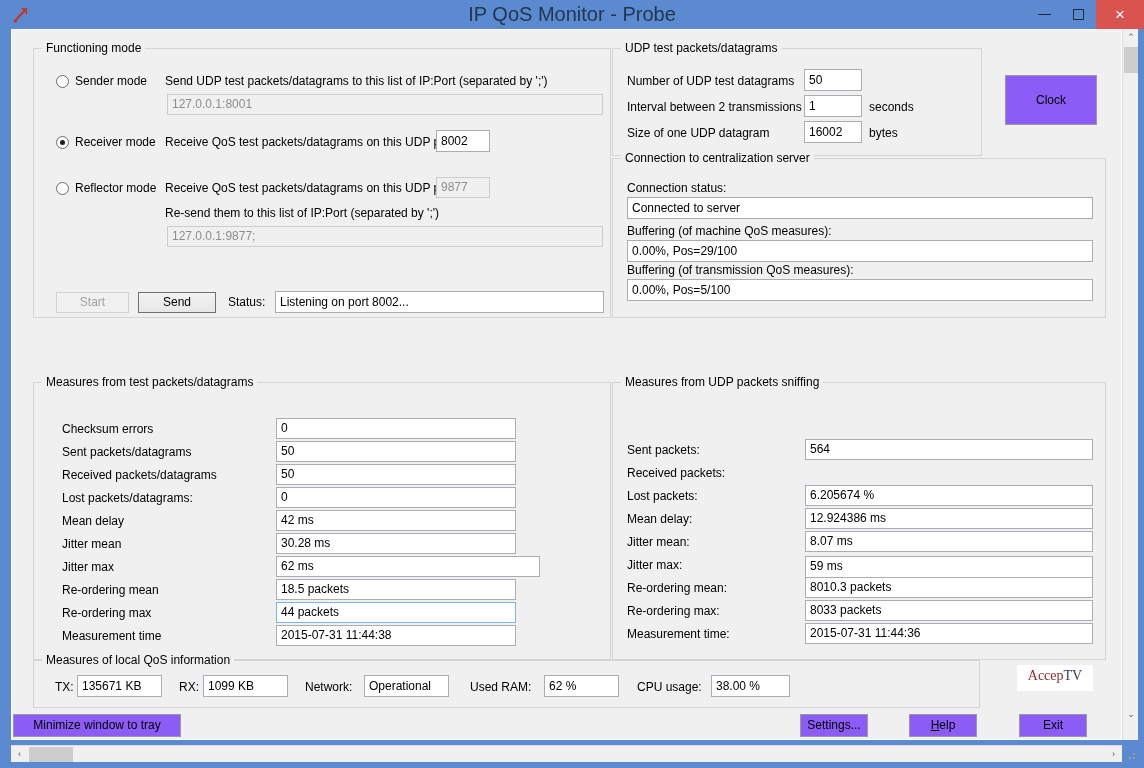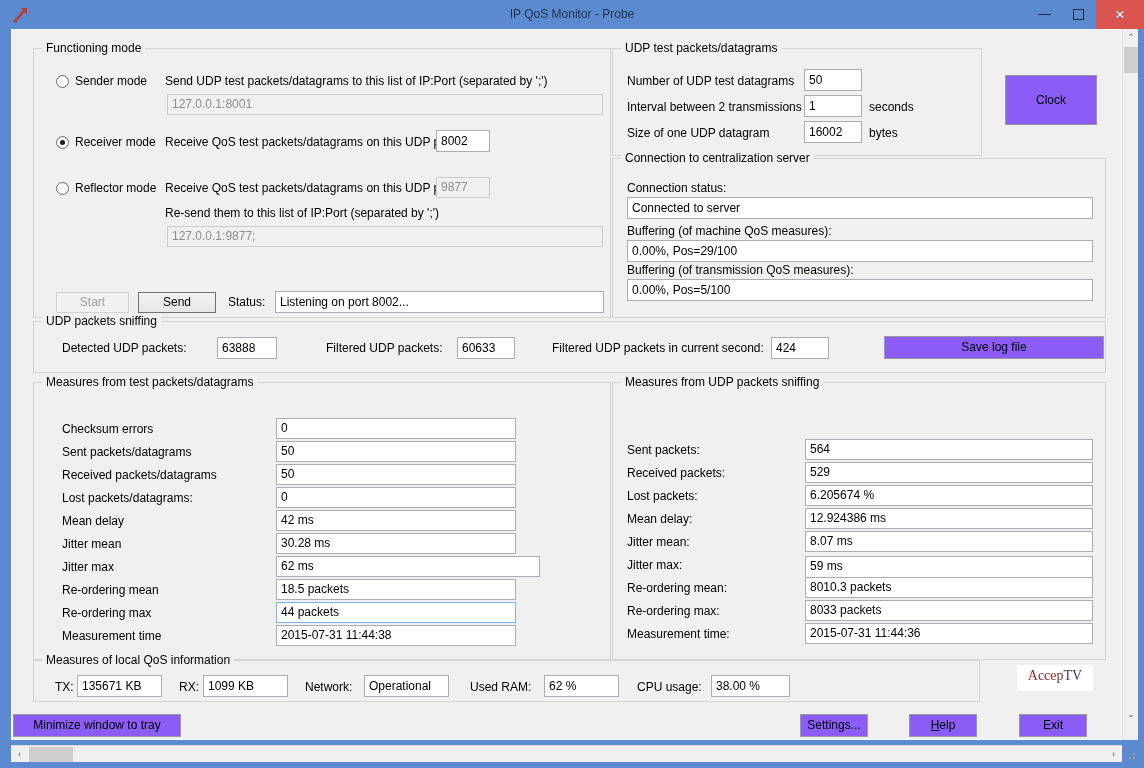--- a/index.html
+++ b/index.html
@@ -27,21 +27,21 @@
   }
   #app-icon {
     position: absolute; left: 11px; top: 5px;
     width: 20px; height: 20px;
   }
   #title-text {
     position: absolute; left: 0; top: 0;
     width: 1144px; height: 29px;
     line-height: 29px;
     text-align: center;
-    font-size: 12px;
+    font-size: 20px;
     color: #21374f;
     font-family: "Liberation Sans", sans-serif;
   }
   .winbtn {
     position: absolute; top: 0; height: 29px;
     cursor: default;
     color: #1d2b3a;
     font-size: 14px;
     line-height: 29px;
     text-align: center;
@@ -289,34 +289,20 @@
       <span class="lbl" style="left:14px; top:22px;">Connection status:</span>
       <div class="field" style="left:14px; top:38px; width:466px; height:22px; line-height:20px;">Connected to server</div>
 
       <span class="lbl" style="left:14px; top:65px;">Buffering (of machine QoS measures):</span>
       <div class="field" style="left:14px; top:81px; width:466px; height:22px; line-height:20px;">0.00%, Pos=29/100</div>
 
       <span class="lbl" style="left:14px; top:104px;">Buffering (of transmission QoS measures):</span>
       <div class="field" style="left:14px; top:120px; width:466px; height:22px; line-height:20px;">0.00%, Pos=5/100</div>
     </div>
 
-    <div class="group" style="left:21px; top:291px; width:1073px; height:52px;">
-      <span class="g-title">UDP packets sniffing</span>
-
-      <span class="lbl" style="left:28px; top:19px;">Detected UDP packets:</span>
-      <div class="field" style="left:183px; top:15px; width:60px; height:22px; line-height:20px;">63888</div>
-
-      <span class="lbl" style="left:292px; top:19px;">Filtered UDP packets:</span>
-      <div class="field" style="left:423px; top:15px; width:58px; height:22px; line-height:20px;">60633</div>
-
-      <span class="lbl" style="left:518px; top:19px;">Filtered UDP packets in current second:</span>
-      <div class="field" style="left:737px; top:15px; width:58px; height:22px; line-height:20px;">424</div>
-
-      <div class="btn flat" style="position:absolute; left:850px; top:14px; width:220px; height:23px; line-height:21px;">Save log file</div>
-    </div>
 
     <div class="group" style="left:21px; top:352px; width:578px; height:278px;">
       <span class="g-title">Measures from test packets/datagrams</span>
 
       <span class="lbl" style="left:28px; top:39px;">Checksum errors</span>
       <div class="field" style="left:242px; top:35px; width:240px; height:21px; line-height:19px;">0</div>
 
       <span class="lbl" style="left:28px; top:62px;">Sent packets/datagrams</span>
       <div class="field" style="left:242px; top:58px; width:240px; height:21px; line-height:19px;">50</div>
 
@@ -345,21 +331,20 @@
       <div class="field" style="left:242px; top:242px; width:240px; height:21px; line-height:19px;">2015-07-31 11:44:38</div>
     </div>
 
     <div class="group" style="left:600px; top:352px; width:494px; height:278px;">
       <span class="g-title">Measures from UDP packets sniffing</span>
 
       <span class="lbl" style="left:14px; top:60px;">Sent packets:</span>
       <div class="field" style="left:192px; top:56px; width:288px; height:21px; line-height:19px;">564</div>
 
       <span class="lbl" style="left:14px; top:83px;">Received packets:</span>
-      <div class="field" style="left:192px; top:79px; width:288px; height:21px; line-height:19px;">529</div>
 
       <span class="lbl" style="left:14px; top:106px;">Lost packets:</span>
       <div class="field" style="left:192px; top:102px; width:288px; height:21px; line-height:19px;">6.205674 %</div>
 
       <span class="lbl" style="left:14px; top:129px;">Mean delay:</span>
       <div class="field" style="left:192px; top:125px; width:288px; height:21px; line-height:19px;">12.924386 ms</div>
 
       <span class="lbl" style="left:14px; top:152px;">Jitter mean:</span>
       <div class="field" style="left:192px; top:148px; width:288px; height:21px; line-height:19px;">8.07 ms</div>
 
@@ -369,21 +354,21 @@
       <span class="lbl" style="left:14px; top:198px;">Re-ordering mean:</span>
       <div class="field" style="left:192px; top:194px; width:288px; height:21px; line-height:19px;">8010.3 packets</div>
 
       <span class="lbl" style="left:14px; top:221px;">Re-ordering max:</span>
       <div class="field" style="left:192px; top:217px; width:288px; height:21px; line-height:19px;">8033 packets</div>
 
       <span class="lbl" style="left:14px; top:244px;">Measurement time:</span>
       <div class="field" style="left:192px; top:240px; width:288px; height:21px; line-height:19px;">2015-07-31 11:44:36</div>
     </div>
 
-    <div class="group" style="left:21px; top:630px; width:947px; height:42px;">
+    <div class="group" style="left:21px; top:630px; width:947px; height:48px;">
       <span class="g-title">Measures of local QoS information</span>
 
       <span class="lbl" style="left:21px; top:19px;">TX:</span>
       <div class="field" style="left:43px; top:14px; width:85px; height:22px; line-height:20px;">135671 KB</div>
 
       <span class="lbl" style="left:145px; top:19px;">RX:</span>
       <div class="field" style="left:169px; top:14px; width:85px; height:22px; line-height:20px;">1099 KB</div>
 
       <span class="lbl" style="left:271px; top:19px;">Network:</span>
       <div class="field" style="left:330px; top:14px; width:85px; height:22px; line-height:20px;">Operational</div>

